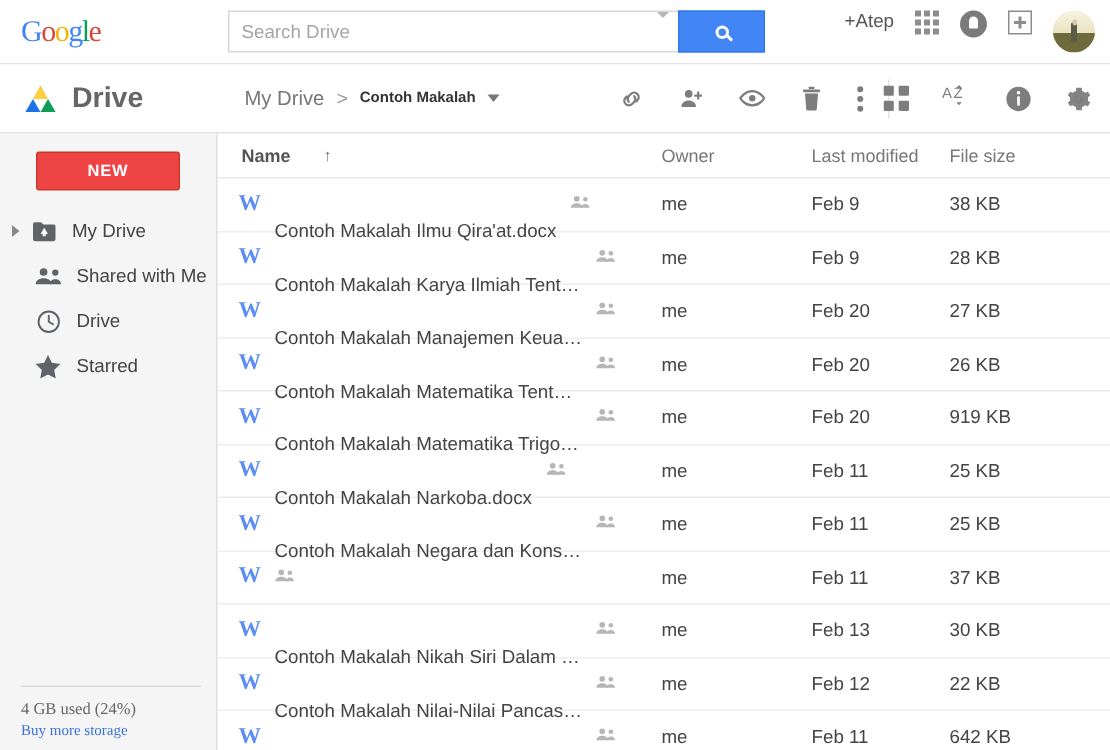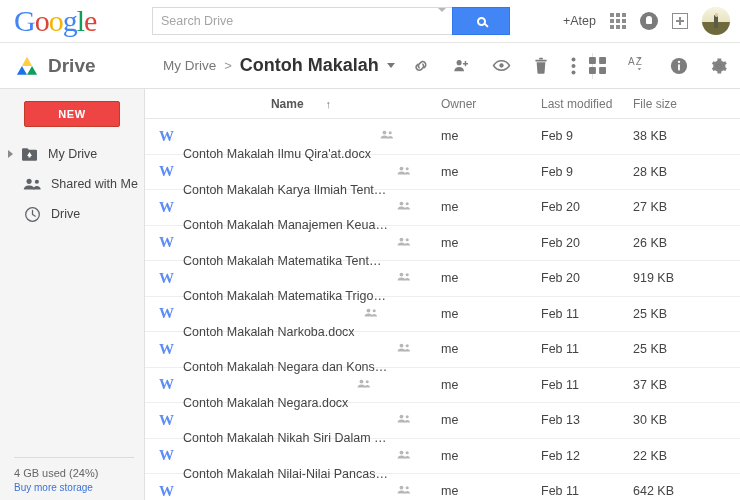--- a/index.html
+++ b/index.html
@@ -15,21 +15,21 @@
     height: 42px;
     background: #ffffff;
     display: flex;
     align-items: center;
     position: relative;
   }
   .logo {
     width: 110px;
     margin-left: 14px;
     font-family: "Liberation Serif", serif;
-    font-size: 30px;
+    font-size: 20px;
     line-height: 30px;
     letter-spacing: -1px;
     user-select: none;
   }
   .logo .b { color: #4285F4; }
   .logo .r { color: #DB4437; }
   .logo .y { color: #F4B400; }
   .logo .g { color: #0F9D58; }
 
   .searchwrap {
@@ -83,21 +83,20 @@
     background: #fff;
     transform: rotate(-45deg);
     right: -3px; bottom: -4px;
     border-radius: 1px;
   }
 
   .gright {
     position: absolute;
     right: 10px;
     display: flex;
-    align-items: center;
     gap: 14px;
   }
   .plusname {
     font-size: 12.5px;
     color: #555;
     cursor: pointer;
   }
   .apps-grid {
     width: 16px; height: 16px;
     display: grid;
@@ -173,21 +172,21 @@
     font-weight: 700;
   }
   .breadcrumb {
     display: flex;
     align-items: center;
     margin-left: 18px;
     gap: 8px;
   }
   .bc-parent { font-size: 13.5px; color: #777; cursor: pointer; }
   .bc-sep { color: #999; font-size: 13px; }
-  .bc-current { font-size: 18px; color: #333; font-weight: bold; cursor: pointer; }
+  .bc-current { font-size: 10px; color: #333; font-weight: bold; cursor: pointer; }
   .caret-dn {
     width: 0; height: 0;
     border-left: 4px solid transparent;
     border-right: 4px solid transparent;
     border-top: 5px solid #777;
     cursor: pointer;
   }
   .tb-actions {
     position: absolute;
     left: 412px;
@@ -257,36 +256,37 @@
   }
   .nav-ic { width: 20px; display:flex; align-items:center; justify-content:center; flex-shrink: 0;}
   .nav-lbl { white-space: nowrap; }
   .spacer-ic { width: 5px; flex-shrink: 0; }
 
   .storage {
     position: absolute;
     bottom: 8px; left: 14px; right: 10px;
     border-top: 1px solid #dcdcdc;
     padding-top: 9px;
+    font-family: Liberation Serif, serif;
   }
   .storage-used { font-size: 11px; color: #666; }
   .storage-link { font-size: 10px; color: #3b73d8; cursor: pointer; margin-top: 3px; display:block;}
 
   
   .filelist { flex: 1; background: #fff; overflow: hidden; }
   .fl-head {
     height: 30px;
     display: flex;
     align-items: center;
     border-bottom: 1px solid #e8e8e8;
     font-size: 12px;
     color: #777;
   }
   .fl-head .col-name { font-weight: bold; color: #555; }
-  .col-name { width: 296px; padding-left: 16px; display:flex; align-items:center; gap:22px;justify-content:center;}
+  .col-name { width: 296px; padding-left: 16px; display:flex; align-items:center; gap:22px;}
   .col-owner { width: 100px; }
   .col-mod { width: 92px; }
   .col-size { width: 90px; }
   .sort-arrow { font-size: 11px; color: #777; }
 
   .fl-row {
     height: 35.5px;
     display: flex;
     align-items: center;
     border-bottom: 1px solid #eeeeee;
@@ -490,20 +490,29 @@
         <span class="spacer-ic"></span>
         <span class="nav-ic">
           <svg width="17" height="17" viewBox="0 0 20 20" fill="none" stroke="#5f6368" stroke-width="1.5">
             <circle cx="10" cy="10" r="8"></circle>
             <path d="M10 5.2V10l3.3 2" stroke-linecap="round"></path>
           </svg>
         </span>
         <span class="nav-lbl">Drive</span>
       </div>
 
+      <div class="nav-item">
+        <span class="spacer-ic"></span>
+        <span class="nav-ic">
+          <svg width="18" height="17" viewBox="0 0 20 19" fill="#5f6368">
+            <polygon points="10,0.8 12.8,6.6 19.2,7.4 14.6,11.9 15.8,18.2 10,15.2 4.2,18.2 5.4,11.9 0.8,7.4 7.2,6.6"></polygon>
+          </svg>
+        </span>
+        <span class="nav-lbl">Starred</span>
+      </div>
 
 
     </div>
 
     <div class="storage">
       <div class="storage-used">4 GB used (24%)</div>
       <a class="storage-link">Buy more storage</a>
     </div>
   </div>
 
@@ -619,21 +628,20 @@
                 <path d="M10.6 12.8c0-2.3 1.9-3.6 4-3.6s4 1.3 4 3.6z"></path>
               </svg></span>
           </div>
           <div class="col-owner">me</div>
           <div class="col-mod">Feb 11</div>
           <div class="col-size">25 KB</div>
         </div>
         <div class="fl-row">
           <div class="fname-cell">
             <span class="wicon">W</span>
-            <span class="fname">Contoh Makalah Negara.docx</span>
             <span class="shared-ic"><svg width="14" height="11" viewBox="0 0 20 14" fill="#8a8a8a">
                 <circle cx="6.4" cy="4.2" r="2.7"></circle>
                 <path d="M0.8 12.8c0-2.7 2.5-4.3 5.6-4.3s5.6 1.6 5.6 4.3z"></path>
                 <circle cx="14.6" cy="4.6" r="2.2"></circle>
                 <path d="M10.6 12.8c0-2.3 1.9-3.6 4-3.6s4 1.3 4 3.6z"></path>
               </svg></span>
           </div>
           <div class="col-owner">me</div>
           <div class="col-mod">Feb 11</div>
           <div class="col-size">37 KB</div>

